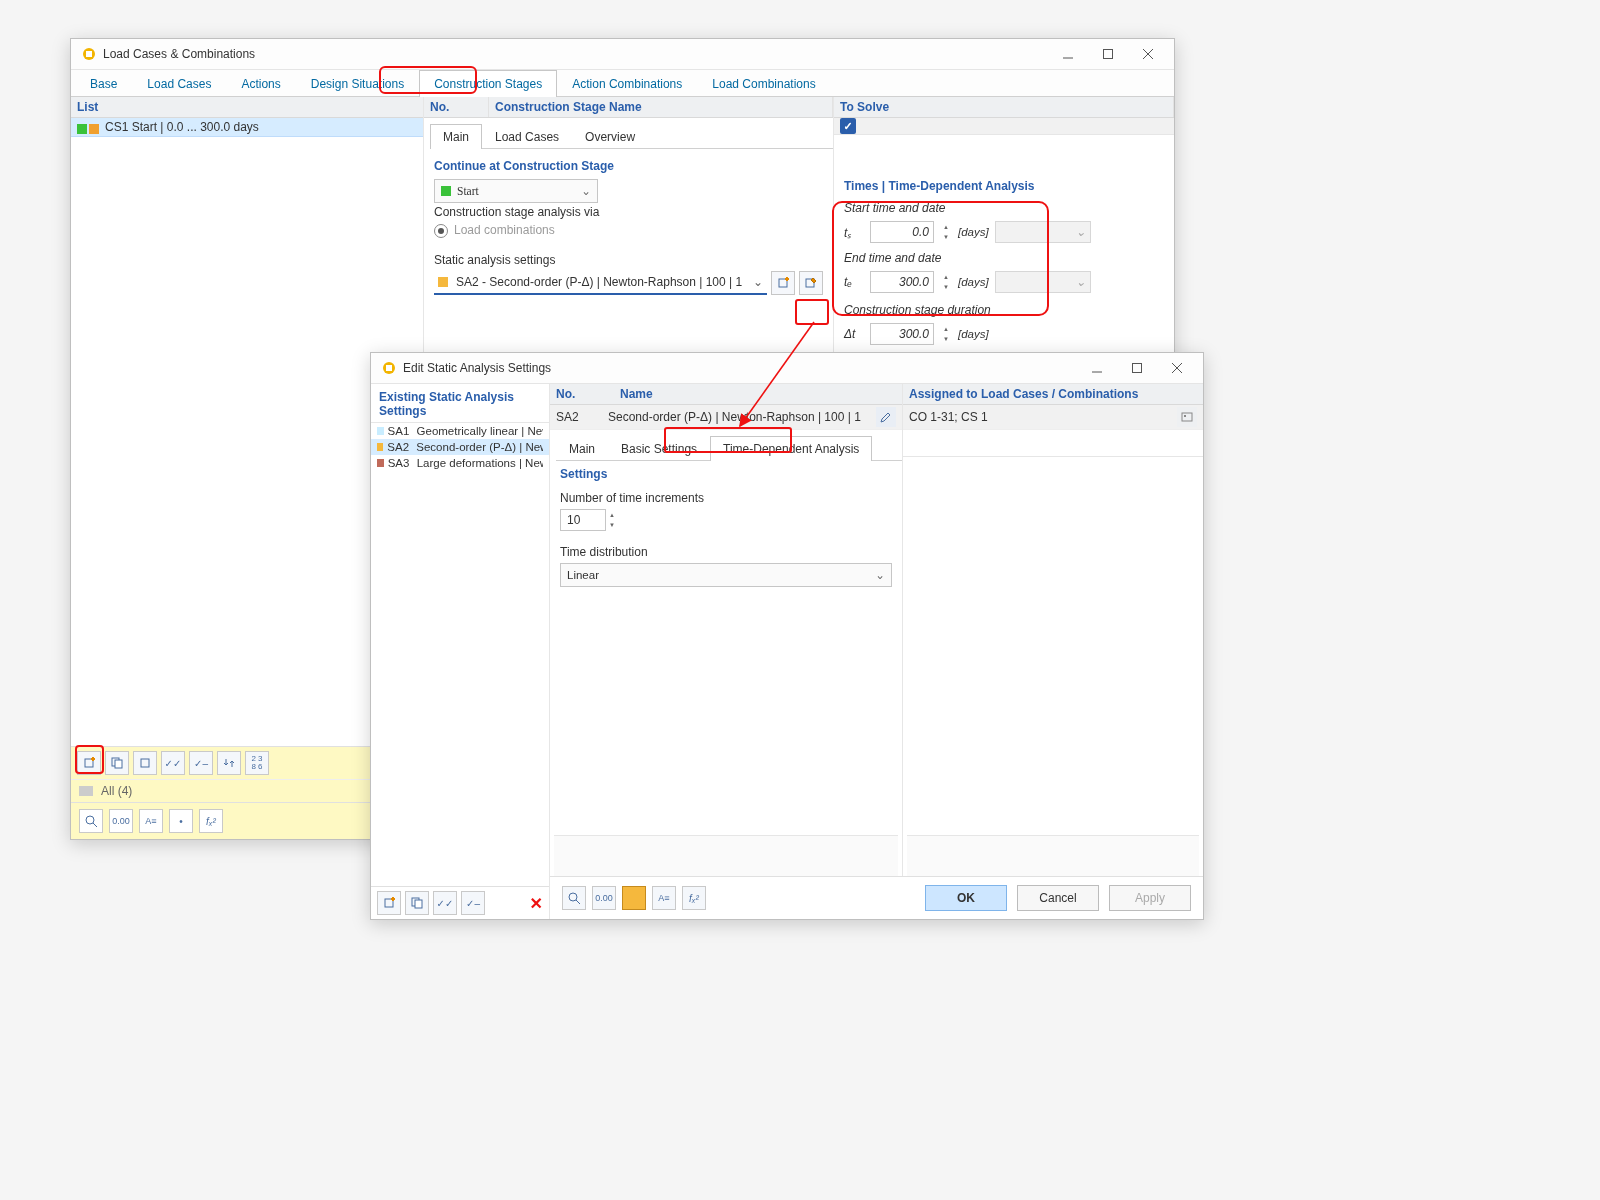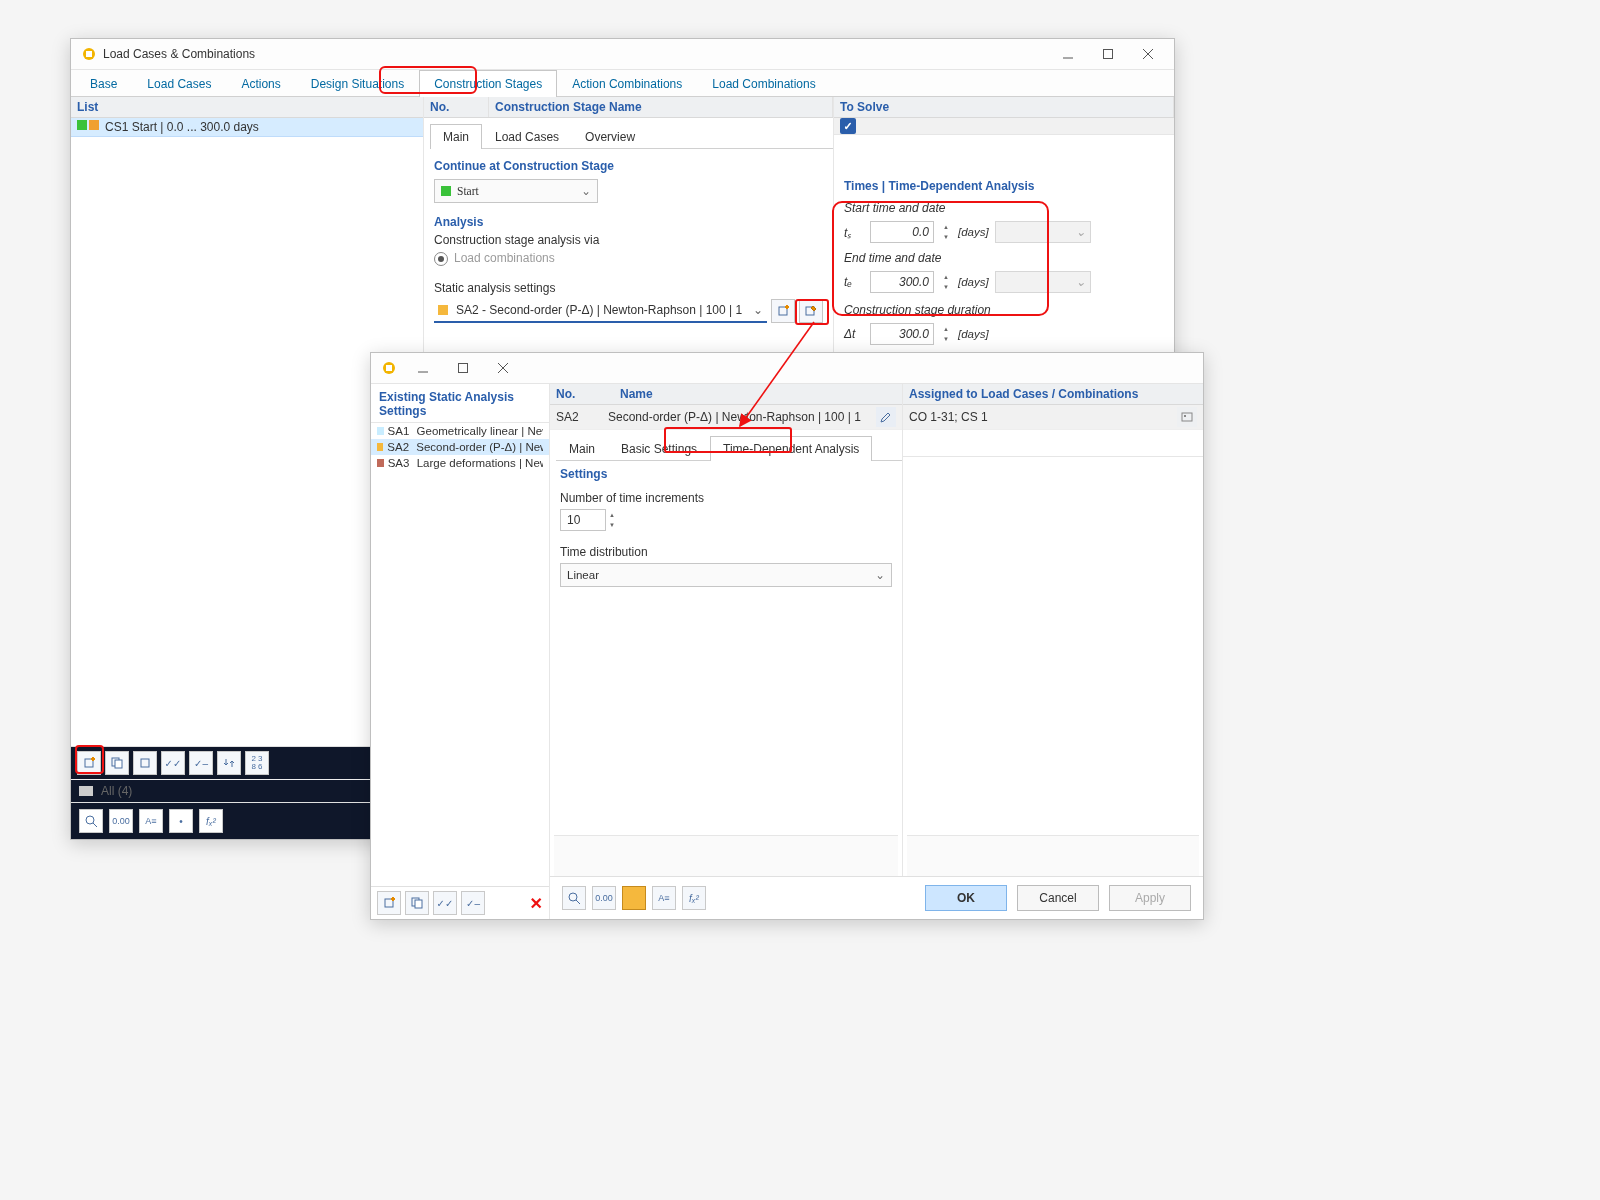--- a/index.html
+++ b/index.html
@@ -67,21 +67,21 @@
 .body {
   flex: 1;
   display: flex;
   min-height: 0;
 }
 .left-col {
   width: 352px;
   border-right: 1px solid #e6e6e6;
   display: flex;
   flex-direction: column;
-  background: #0f172a;
+  background: #fef9c3;
 }
 .right-col {
   flex: 1;
   display: flex;
   min-width: 0;
   background: #fff;
 }
 .hdr-row {
   display: flex;
   background: #eef0f2;
@@ -93,21 +93,21 @@
   color: #2a5eab;
   font-weight: 600;
 }
 .list-body {
   flex: 1;
   overflow: auto;
   background: #fff;
 }
 .list-row {
   display: flex;
-  align-items: flex-start;
+  align-items: flex-end;
   padding: 2px 6px;
   background: #d6ecff;
   border-bottom: 1px solid #bfdcfb;
 }
 .swatch {
   width: 10px; height: 10px; margin-right: 2px;
   display: inline-block;
 }
 .bottom-toolbar {
   border-top: 1px solid #e0e0e0;
@@ -400,21 +400,20 @@
             <div class="tab">Overview</div>
           </div>
         <div class="section-title">Continue at Construction Stage</div>
         <div class="form-row">
           <div class="select full">
             <span class="sq"></span>
             <span>Start</span>
             <span class="chev">⌄</span>
           </div>
         </div>
-        <div class="section-title">Analysis</div>
         <div class="form-label" style="padding-left:10px;">Construction stage analysis via</div>
         <div class="radio-row">
           <span class="radio-dot sel"></span>
           <span class="gray form-label" style="color:#9b9b9b;">Load combinations</span>
         </div>
         <div class="form-label" style="padding:12px 10px 0 10px;">Static analysis settings</div>
         <div class="sa-select">
           <div class="combo">
             <span class="swatch" style="background:#f5b83d;width:10px;height:10px;"></span>
             <span style="flex:1;">SA2 - Second-order (P-Δ) | Newton-Raphson | 100 | 1</span>
@@ -495,20 +494,21 @@
 <div class="highlight-red" style="left:75px; top:745px; width:25px; height:25px; border-radius:4px; border-width:2px;"></div>
 
 <div class="window" style="left:370px; top:352px; width:832px; height:566px;">
   <div class="titlebar">
     <span class="title-icon">
       <svg viewBox="0 0 16 16">
           <circle cx="8" cy="8" r="6" fill="#f2b400"></circle>
           <rect x="5" y="5" width="6" height="6" fill="#fff"></rect>
         </svg>
     </span>
+    <span class="title-text">Edit Static Analysis Settings</span>
     <div class="winbtns">
       <div class="winbtn">
           <svg viewBox="0 0 12 12">
             <line x1="1" y1="10" x2="11" y2="10" stroke="#555"></line>
           </svg>
         </div>
       <div class="winbtn">
           <svg viewBox="0 0 12 12">
             <rect x="1.5" y="1.5" width="9" height="9" fill="none" stroke="#555"></rect>
           </svg>

